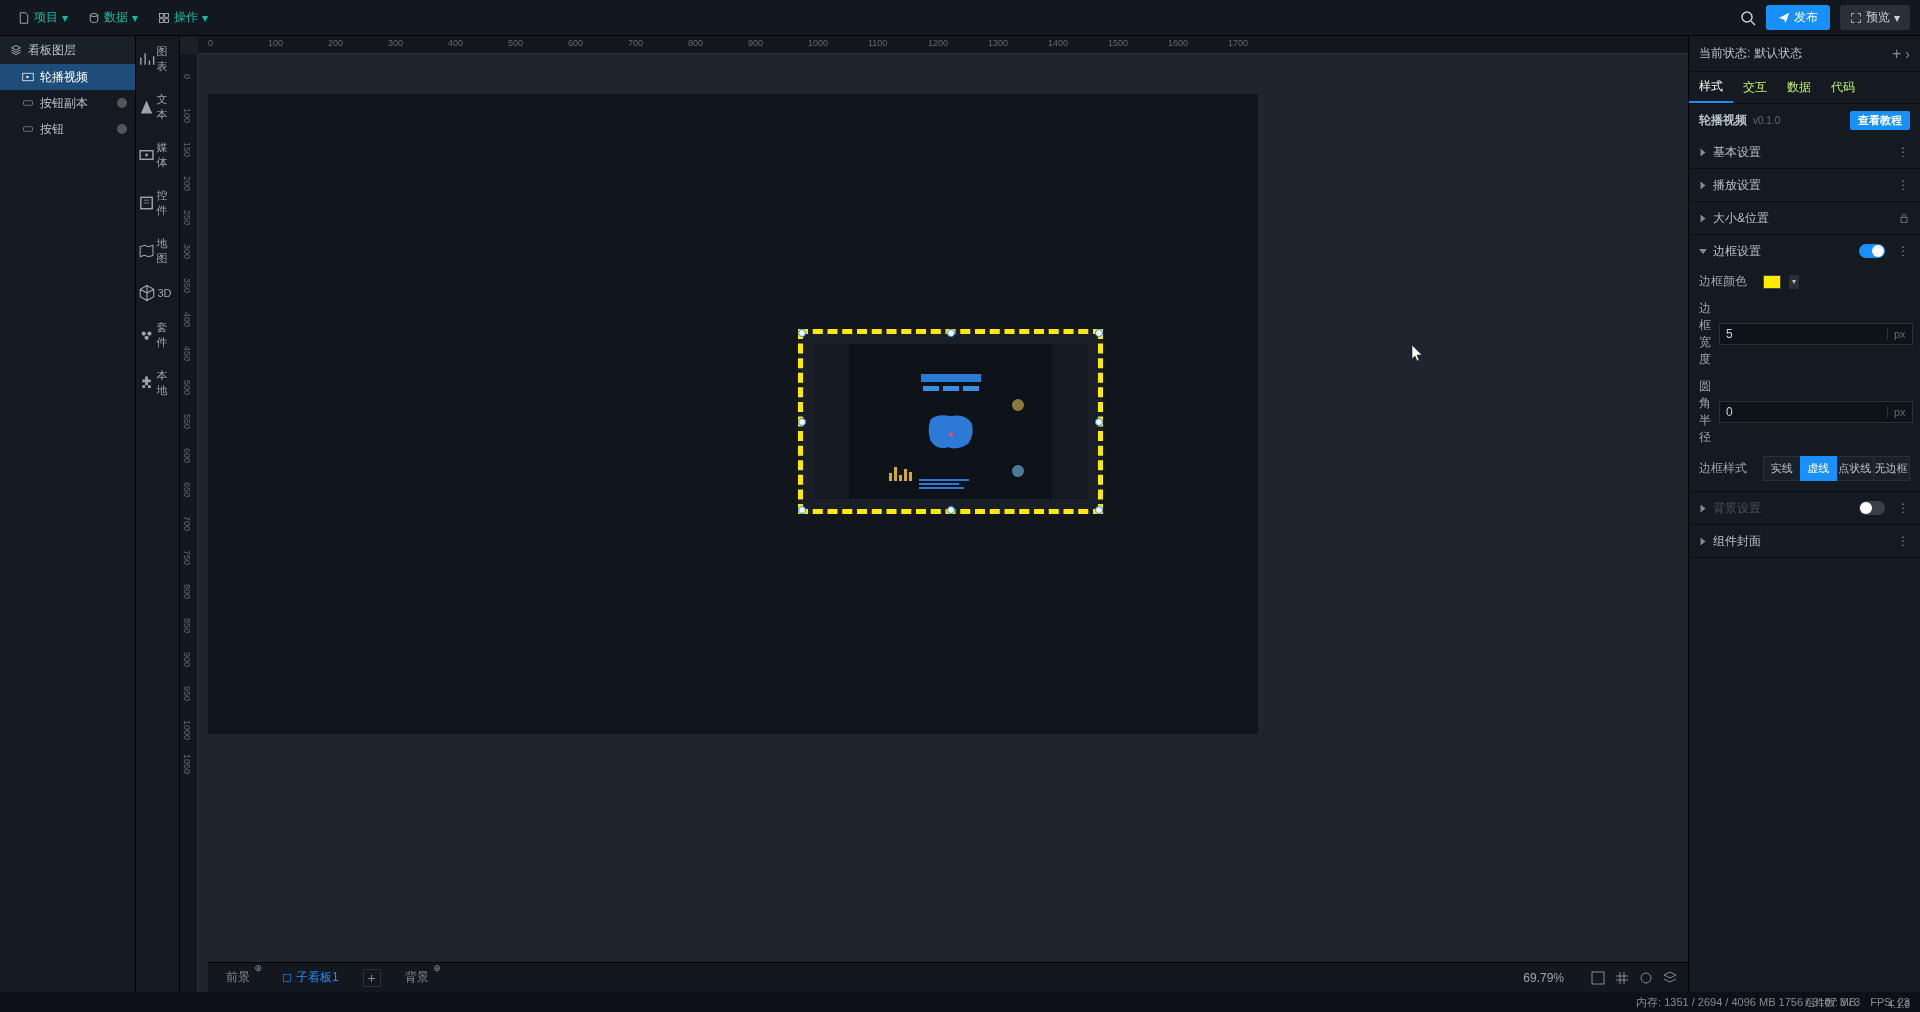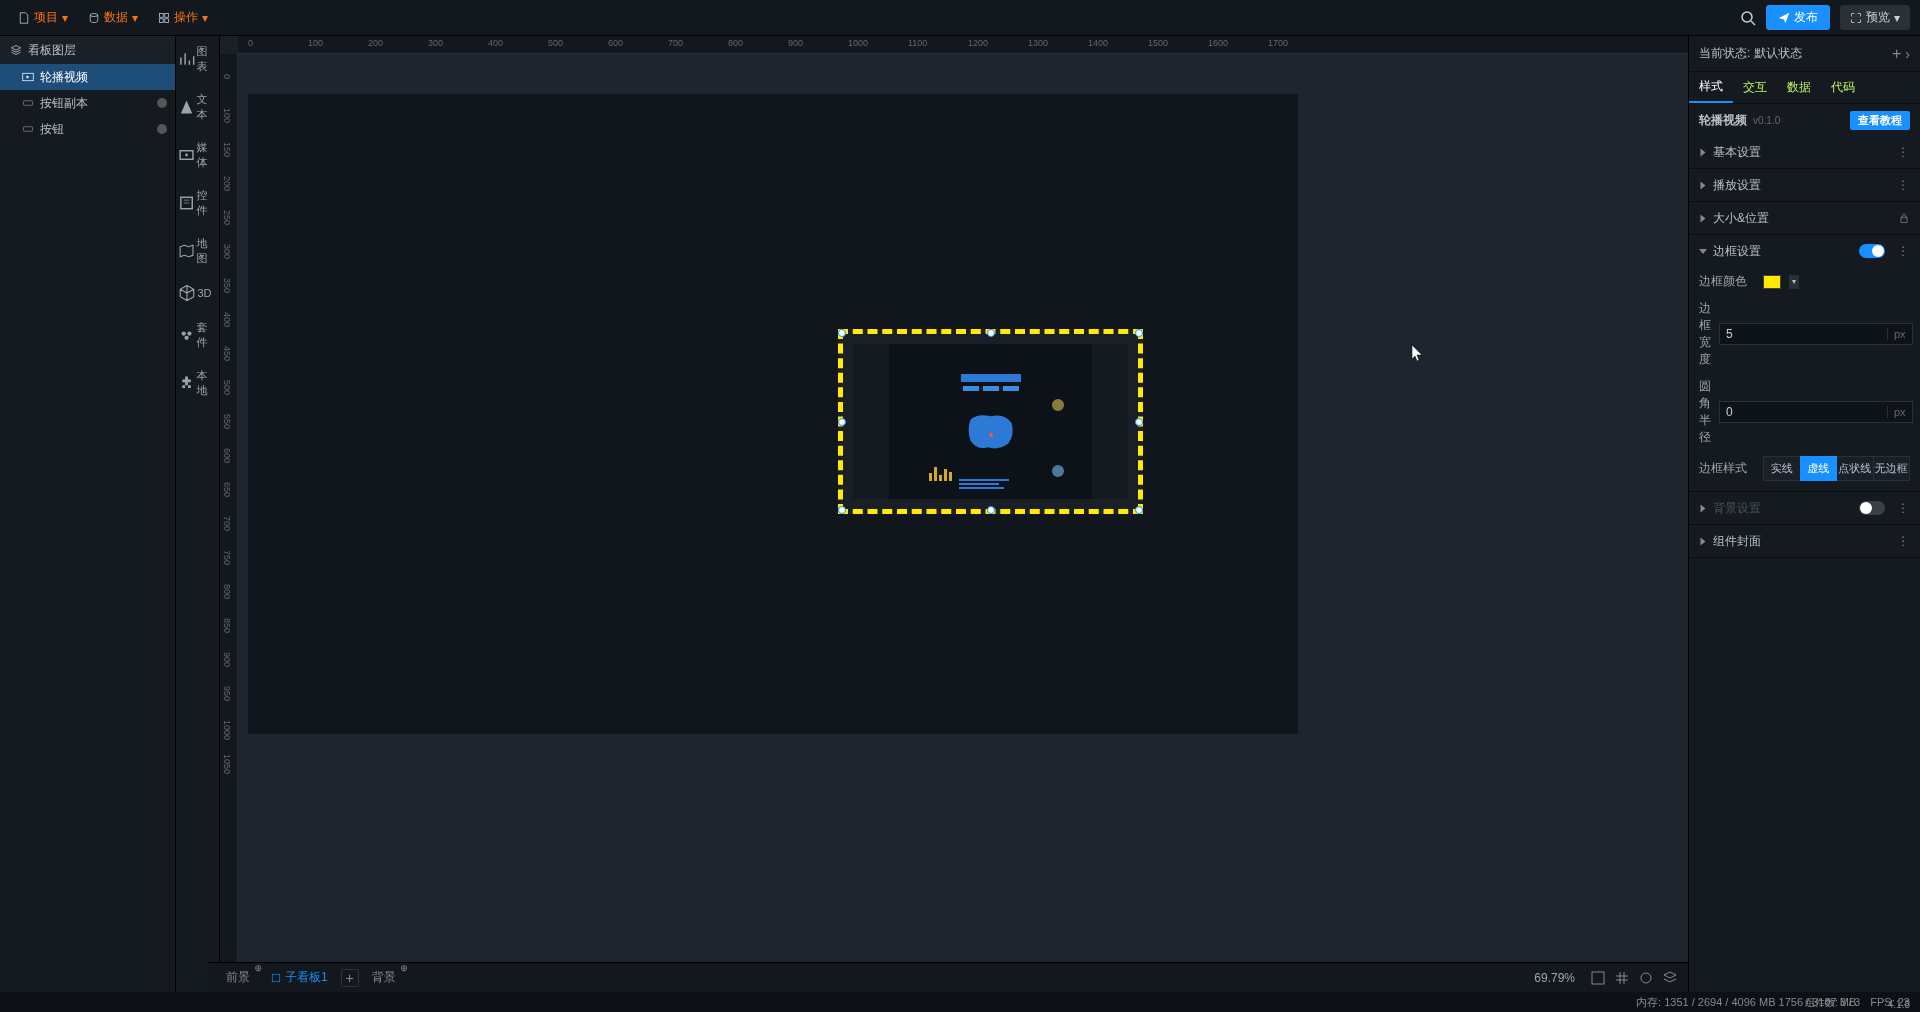--- a/index.html
+++ b/index.html
@@ -1,31 +1,31 @@
 <!DOCTYPE html>
 <html><head>
 <meta charset="utf-8">
 <style>
 * { margin:0; padding:0; box-sizing:border-box; font-family:"Microsoft YaHei","PingFang SC",Arial,sans-serif; }
 html,body { width:1920px; height:1012px; background:#0f1419; color:#b8c0c8; overflow:hidden; font-size:12px; }
 
 
 .menubar { height:36px; background:#13181f; display:flex; align-items:center; padding:0 10px; gap:4px; border-bottom:1px solid #000; }
-.menu-item { display:flex; align-items:center; gap:4px; padding:4px 8px; cursor:pointer; color:#f97316; }
+.menu-item { display:flex; align-items:center; gap:4px; padding:4px 8px; cursor:pointer; color:#14b8a6; }
 .menu-item svg { width:12px; height:12px; fill:#c8d0d8; }
 .menubar .spacer { flex:1; }
 .search-btn { width:28px; height:28px; display:flex; align-items:center; justify-content:center; cursor:pointer; }
 .publish-btn { background:#1890ff; color:#fff; padding:4px 12px; border-radius:3px; display:flex; align-items:center; gap:4px; cursor:pointer; }
 .preview-btn { background:#2a3038; color:#c8d0d8; padding:4px 10px; border-radius:3px; display:flex; align-items:center; gap:4px; cursor:pointer; margin-left:6px; }
 
 
 .main { display:flex; height:calc(100% - 36px - 20px); }
 
 
-.layer-panel { width:176px; background:#151a21; border-right:1px solid #000; display:flex; flex-direction:column; }
+.layer-panel { width:136px; background:#151a21; border-right:1px solid #000; display:flex; flex-direction:column; }
 .layer-header { height:28px; display:flex; align-items:center; gap:6px; padding:0 10px; background:#1a2028; }
 .layer-header svg { width:12px; height:12px; }
 .layer-list { flex:1; }
 .layer-item { height:26px; display:flex; align-items:center; padding:0 10px 0 22px; gap:6px; cursor:pointer; position:relative; }
 .layer-item.selected { background:#1e4d7a; color:#fff; }
 .layer-item .ico { width:12px; height:12px; display:inline-block; }
 .layer-item .vis { position:absolute; right:8px; width:10px; height:10px; border-radius:50%; background:#555; }
 
 
 .comp-bar { width:44px; background:#151a21; border-right:1px solid #000; display:flex; flex-direction:column; align-items:center; padding-top:8px; gap:18px; }
@@ -88,21 +88,21 @@
 .color-dd { width:10px; height:14px; background:#2a3038; display:flex; align-items:center; justify-content:center; cursor:pointer; font-size:8px; }
 .num-input { flex:1; display:flex; align-items:center; background:#0e1318; border:1px solid #2a3038; height:22px; }
 .num-input input { flex:1; background:transparent; border:none; color:#c8d0d8; padding:0 6px; font-size:12px; outline:none; }
 .num-input .unit { padding:0 6px; color:#666; font-size:11px; border-left:1px solid #2a3038; }
 .btn-group { display:flex; flex:1; }
 .btn-group .opt { flex:1; text-align:center; padding:4px 0; background:#1a2028; border:1px solid #2a3038; cursor:pointer; font-size:11px; margin-left:-1px; }
 .btn-group .opt:first-child { margin-left:0; }
 .btn-group .opt.active { background:#1890ff; color:#fff; border-color:#1890ff; position:relative; z-index:1; }
 
 
-.bottom-bar { position:absolute; bottom:20px; left:208px; right:232px; height:30px; background:#13181f; display:flex; align-items:center; padding:0 10px; gap:5px; border-top:1px solid #000; }
+.bottom-bar { position:absolute; bottom:20px; left:208px; right:232px; height:30px; background:#13181f; display:flex; align-items:center; padding:0 10px; gap:16px; border-top:1px solid #000; }
 .scene-tab { display:flex; align-items:center; gap:4px; padding:4px 8px; cursor:pointer; color:#888; position:relative; }
 .scene-tab.active { color:#1890ff; }
 .scene-add { width:18px; height:18px; display:flex; align-items:center; justify-content:center; cursor:pointer; color:#888; border:1px solid #333; border-radius:2px; font-size:14px; }
 .scene-tab .sup { position:absolute; top:-2px; right:-4px; font-size:9px; }
 .bottom-bar .spacer { flex:1; }
 .zoom { color:#9aa4ae; }
 .bottom-icons { display:flex; gap:8px; margin-left:10px; }
 .bottom-icons div { width:16px; height:16px; cursor:pointer; }
 
 

